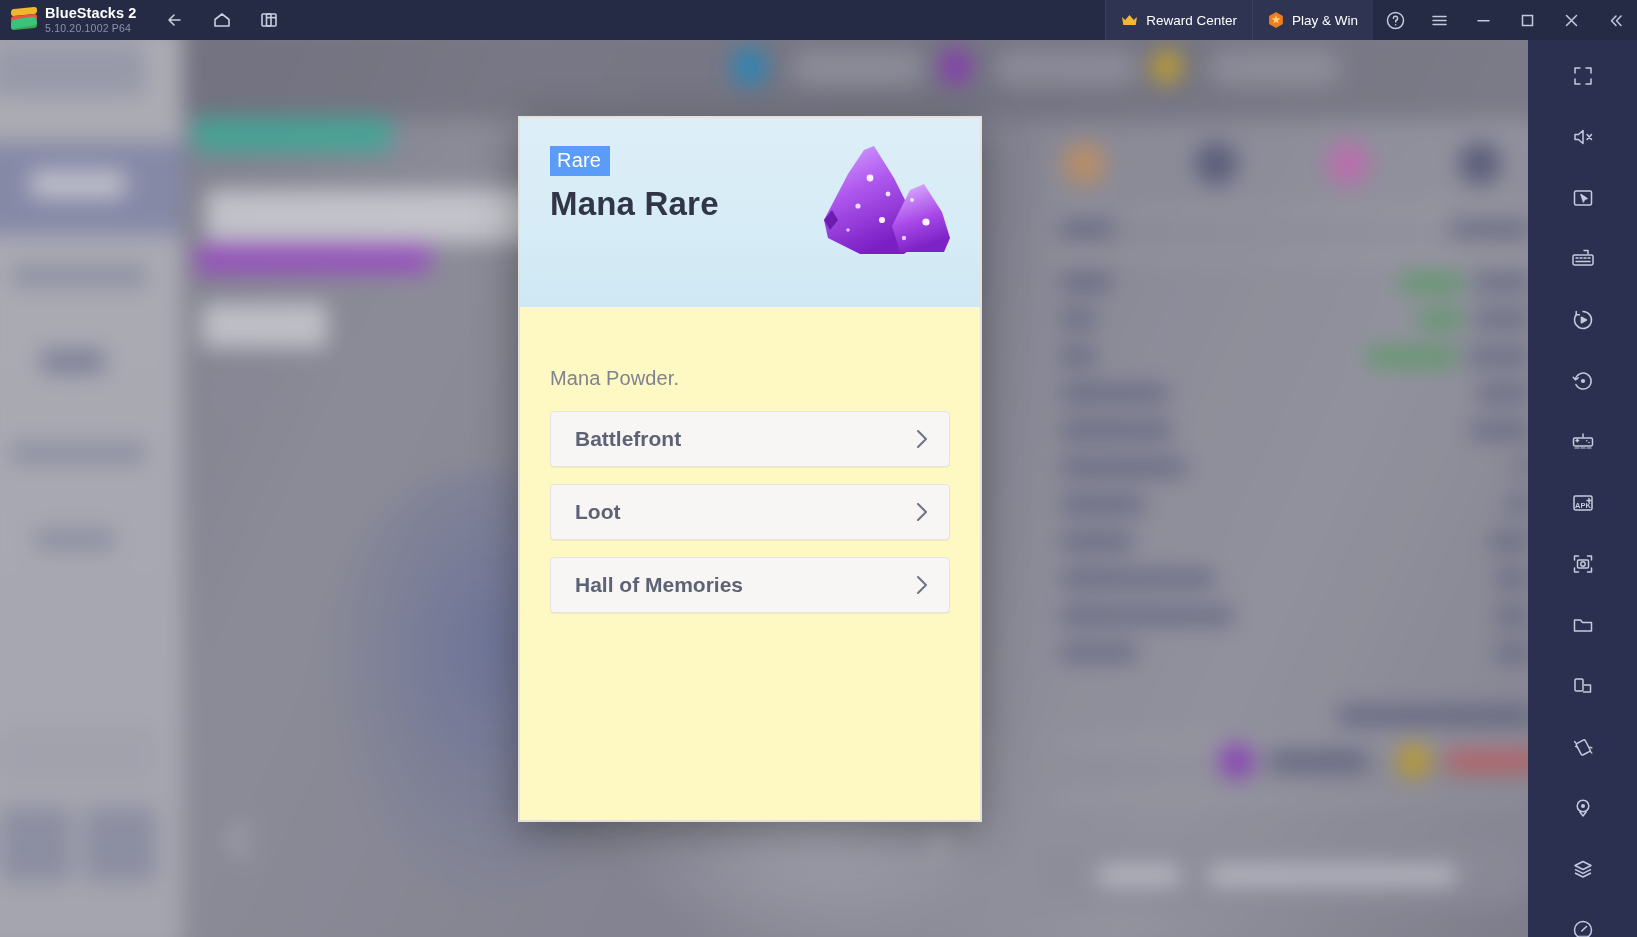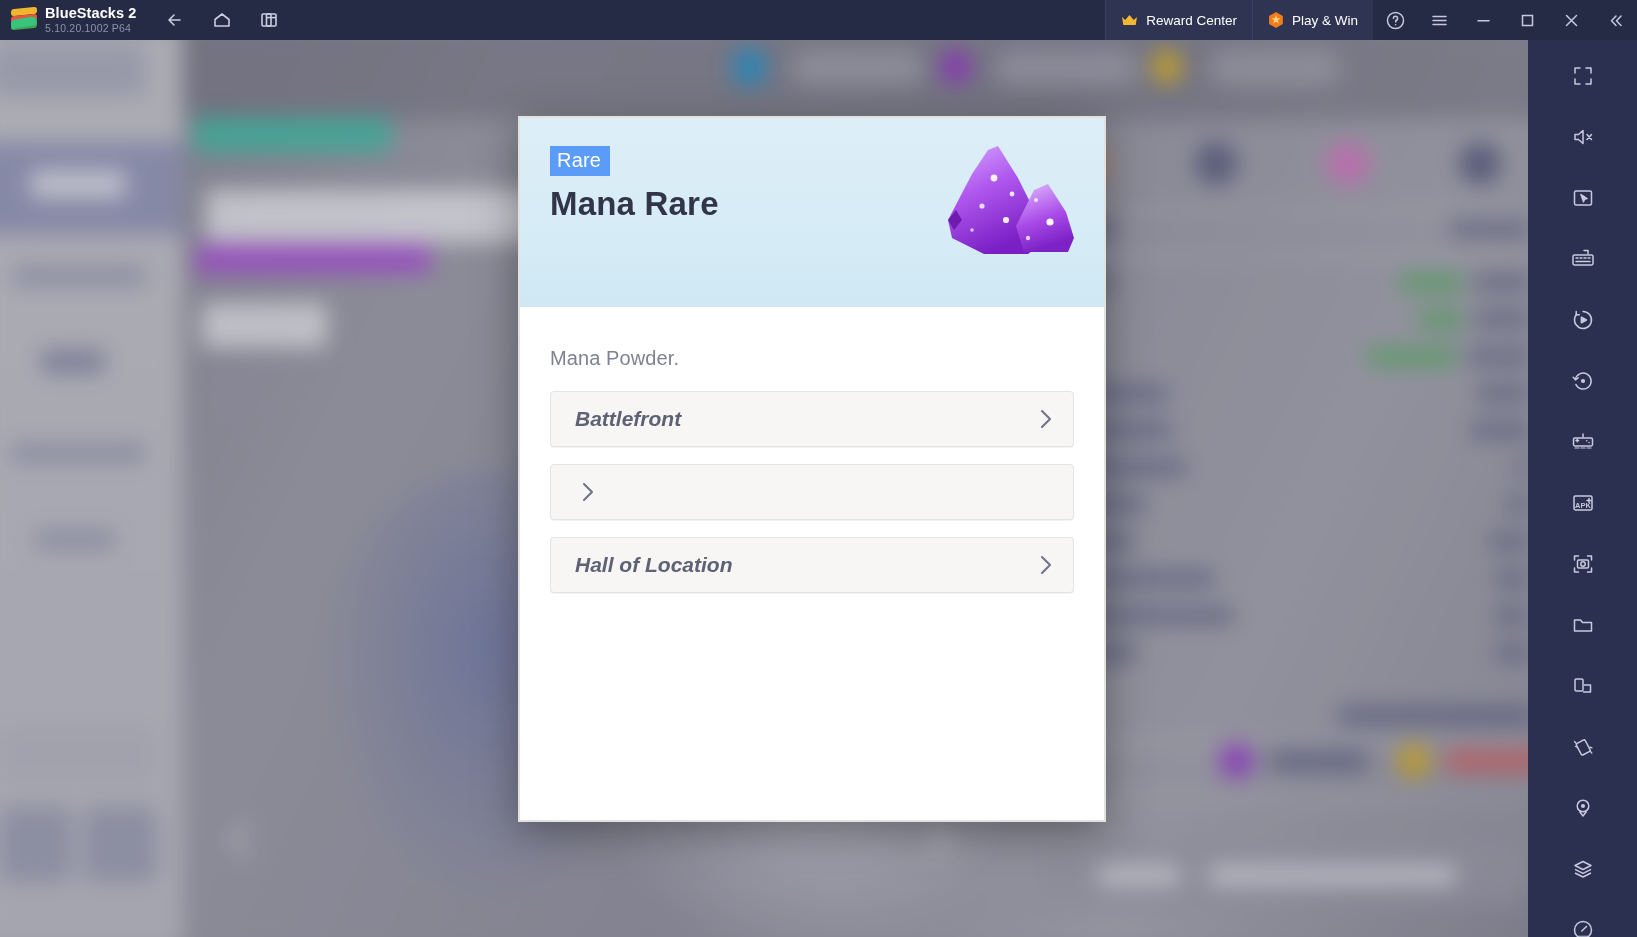--- a/index.html
+++ b/index.html
@@ -100,47 +100,47 @@
   .nav-chev { position:absolute; font-size:92px; color:rgba(255,255,255,.72);
               font-family:"DejaVu Sans", sans-serif; line-height:1; font-weight:300; }
 
   .bg-bottombar{ position:absolute; left:1030px; top:795px; width:470px; height:62px;
                  background:rgba(165,165,180,.55); border-radius:6px; }
 
   
   .backdrop { position:absolute; inset:0; background:rgba(35,35,48,.20); }
 
   #modal {
-    position:absolute; left:518px; top:76px; width:588px; height:706px;
-    background:#ffffff; border:2px solid #e3e1de;
+    position:absolute; left:518px; top:76px; width:464px; height:706px;
+    background:#fef9c3; border:2px solid #e3e1de;
     box-shadow:0 10px 40px rgba(0,0,0,.35);
     z-index:20;
   }
   .m-head {
     position:relative; height:189px;
     background:linear-gradient(180deg,#ddeef7 0%,#d6ecf6 60%,#cfe8f3 100%);
     padding:28px 26px 0 30px; overflow:hidden;
   }
   .rarity {
     display:inline-block; background:#5a9cf8; color:#ffffff;
     font-size:20px; line-height:1; padding:4px 9px 6px 7px; letter-spacing:.2px;
   }
   .item-name {
     margin-top:9px; font-size:33px; font-weight:bold; color:#313547;
     letter-spacing:.2px;
   }
   .crystal { position:absolute; right:20px; top:16px; width:152px; height:128px; }
 
-  .m-body { padding:32px 30px 0 30px; }
+  .m-body { padding:52px 30px 0 30px; }
   .desc { font-size:20px; color:#7e8291; line-height:1.9; letter-spacing:.1px; }
 
   .sec-title { display:flex; align-items:center; gap:11px; margin-top:34px;
                font-size:23px; font-weight:bold; color:#4d5166; }
 
-  .loc-list { margin-top:14px; display:flex; flex-direction:column; gap:17px;font-style:italic; }
+  .loc-list { margin-top:14px; display:flex; flex-direction:column; gap:17px; }
   .loc-item {
     height:56px; background:#f7f6f5; border:1px solid #e6e4e1; border-radius:4px;
     display:flex; align-items:center; padding:0 14px 0 24px; cursor:pointer;
     box-shadow:0 1px 0 rgba(0,0,0,.05);
   }
   .loc-name { font-size:21px; font-weight:bold; color:#5d6275; flex:1; }
   .chev { width:26px; height:26px; }
   .chev svg { stroke:#6f7489; fill:none; stroke-width:2.1; }
 
   
@@ -384,28 +384,29 @@
         <div class="loc-list">
           <div class="loc-item">
             <span class="loc-name">Battlefront</span>
             <span class="chev">
               <svg width="26" height="26" viewBox="0 0 26 26">
                   <path d="M9 5l8 8-8 8" stroke-linecap="round" stroke-linejoin="round"></path>
                 </svg>
             </span>
           </div>
           <div class="loc-item">
+            <span class="loc-name">Loot</span>
             <span class="chev">
               <svg width="26" height="26" viewBox="0 0 26 26">
                   <path d="M9 5l8 8-8 8" stroke-linecap="round" stroke-linejoin="round"></path>
                 </svg>
             </span>
           </div>
           <div class="loc-item">
-            <span class="loc-name">Hall of Location</span>
+            <span class="loc-name">Hall of Memories</span>
             <span class="chev">
               <svg width="26" height="26" viewBox="0 0 26 26">
                   <path d="M9 5l8 8-8 8" stroke-linecap="round" stroke-linejoin="round"></path>
                 </svg>
             </span>
           </div>
         </div>
       </div>
     </div>
   </div>

